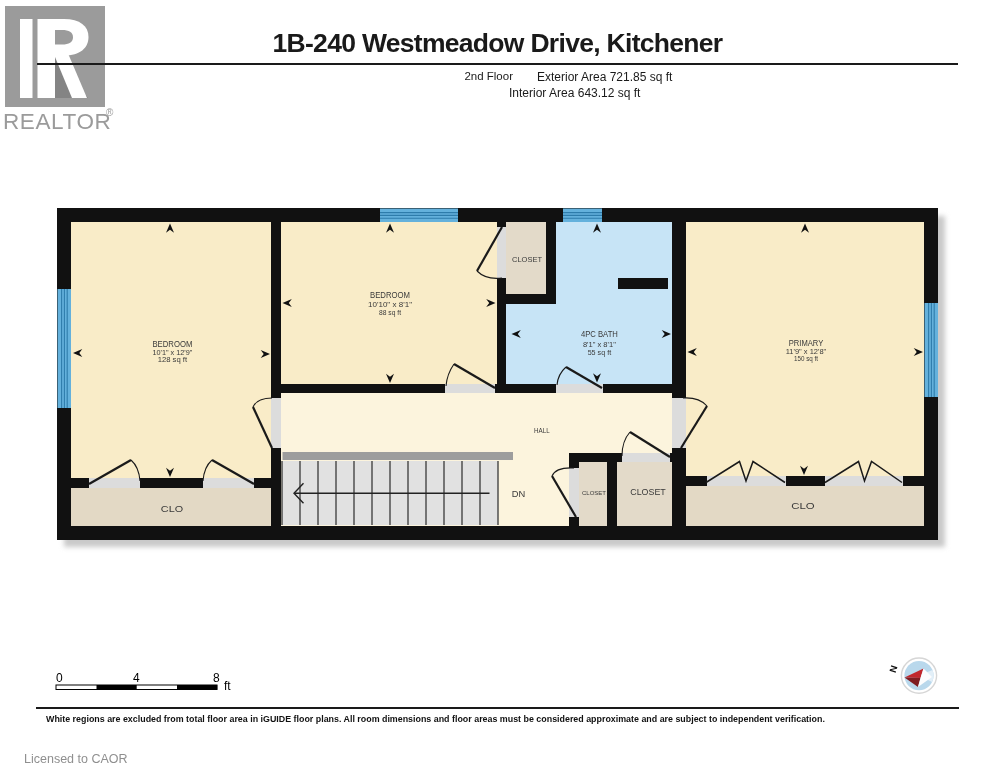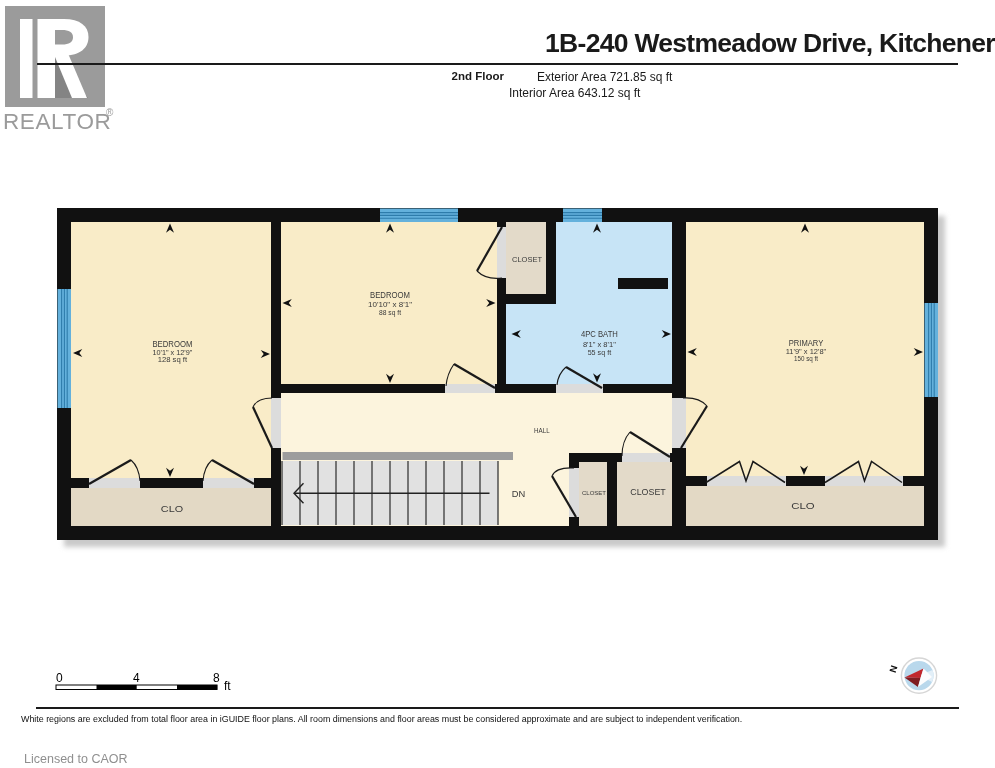--- a/index.html
+++ b/index.html
@@ -26,23 +26,23 @@
 
   <polygon points="55,51 67,51 87,98 72,98 55,57" fill="#fff"></polygon>
   </g>
 
   <text x="3" y="129" font-size="22.5" fill="#9b9b9b" letter-spacing="0.6">REALTOR</text>
   <text x="106" y="116" font-size="10" fill="#9b9b9b">®</text>
 </svg>
 
 <div class="abs" style="left:37px;top:63px;width:921px;height:2px;background:#1a1a1a"></div>
 
-<div class="abs" style="left:0;top:28px;width:995px;text-align:right;font-size:26.5px;font-weight:bold;letter-spacing:-0.7px;color:#1a1a1a;">1B-240 Westmeadow Drive, Kitchener</div>
-
-<div class="abs" style="left:7px;top:70px;width:497px;text-align:right;font-size:11.5px;font-weight:bold;color:#1a1a1a;">2nd Floor</div>
+<div class="abs" style="left:0;top:28px;width:995px;text-align:center;font-size:26.5px;font-weight:bold;letter-spacing:-0.7px;color:#1a1a1a;">1B-240 Westmeadow Drive, Kitchener</div>
+
+<div class="abs" style="left:16px;top:70px;width:497px;text-align:right;font-size:11.5px;font-weight:normal;color:#1a1a1a;">2nd Floor</div>
 
 <div class="abs" style="left:537px;top:70px;font-size:12px;color:#1a1a1a;">Exterior Area 721.85 sq ft</div>
 
 <div class="abs" style="left:509px;top:86px;font-size:12px;color:#1a1a1a;">Interior Area 643.12 sq ft</div>
 
 <svg class="abs" style="left:0;top:0" width="995" height="620" viewBox="0 0 995 620">
 <defs>
       <filter id="blur" x="-10%" y="-10%" width="130%" height="130%">
         <feGaussianBlur stdDeviation="2.5"></feGaussianBlur>
       </filter>
@@ -419,15 +419,15 @@
   <path d="M39,25.6 L52.5,20 A14.6,14.6 0 0 1 52,32 Z" fill="#e2eff8"></path>
   <polygon points="24.5,27.5 43.5,18.5 40.5,28" fill="#c1272d"></polygon>
   <polygon points="24.5,27.5 40.5,28 38,37 " fill="#7f1d21"></polygon>
   <polygon points="43.5,18.5 40.5,28 38,37 52,27" fill="#fcfdfe"></polygon>
   <text x="0" y="0" font-size="9.5" font-weight="bold" fill="#111" text-anchor="middle" transform="translate(16.5,20) rotate(-72)">N</text>
   </g>
 </svg>
 
 <div class="abs" style="left:36px;top:707px;width:923px;height:2px;background:#1a1a1a"></div>
 
-<div class="abs" style="left:21px;top:714px;font-size:8.9px;color:#111;">White regions are excluded from total floor area in iGUIDE floor plans. All room dimensions and floor areas must be considered approximate and are subject to independent verification.</div>
+<div class="abs" style="left:46px;top:714px;font-size:8.9px;color:#111;font-weight:bold;">White regions are excluded from total floor area in iGUIDE floor plans. All room dimensions and floor areas must be considered approximate and are subject to independent verification.</div>
 
 <div class="abs" style="left:24px;top:752px;font-size:12.5px;color:#8f8f8f;">Licensed to CAOR</div>
 
 </body></html>

